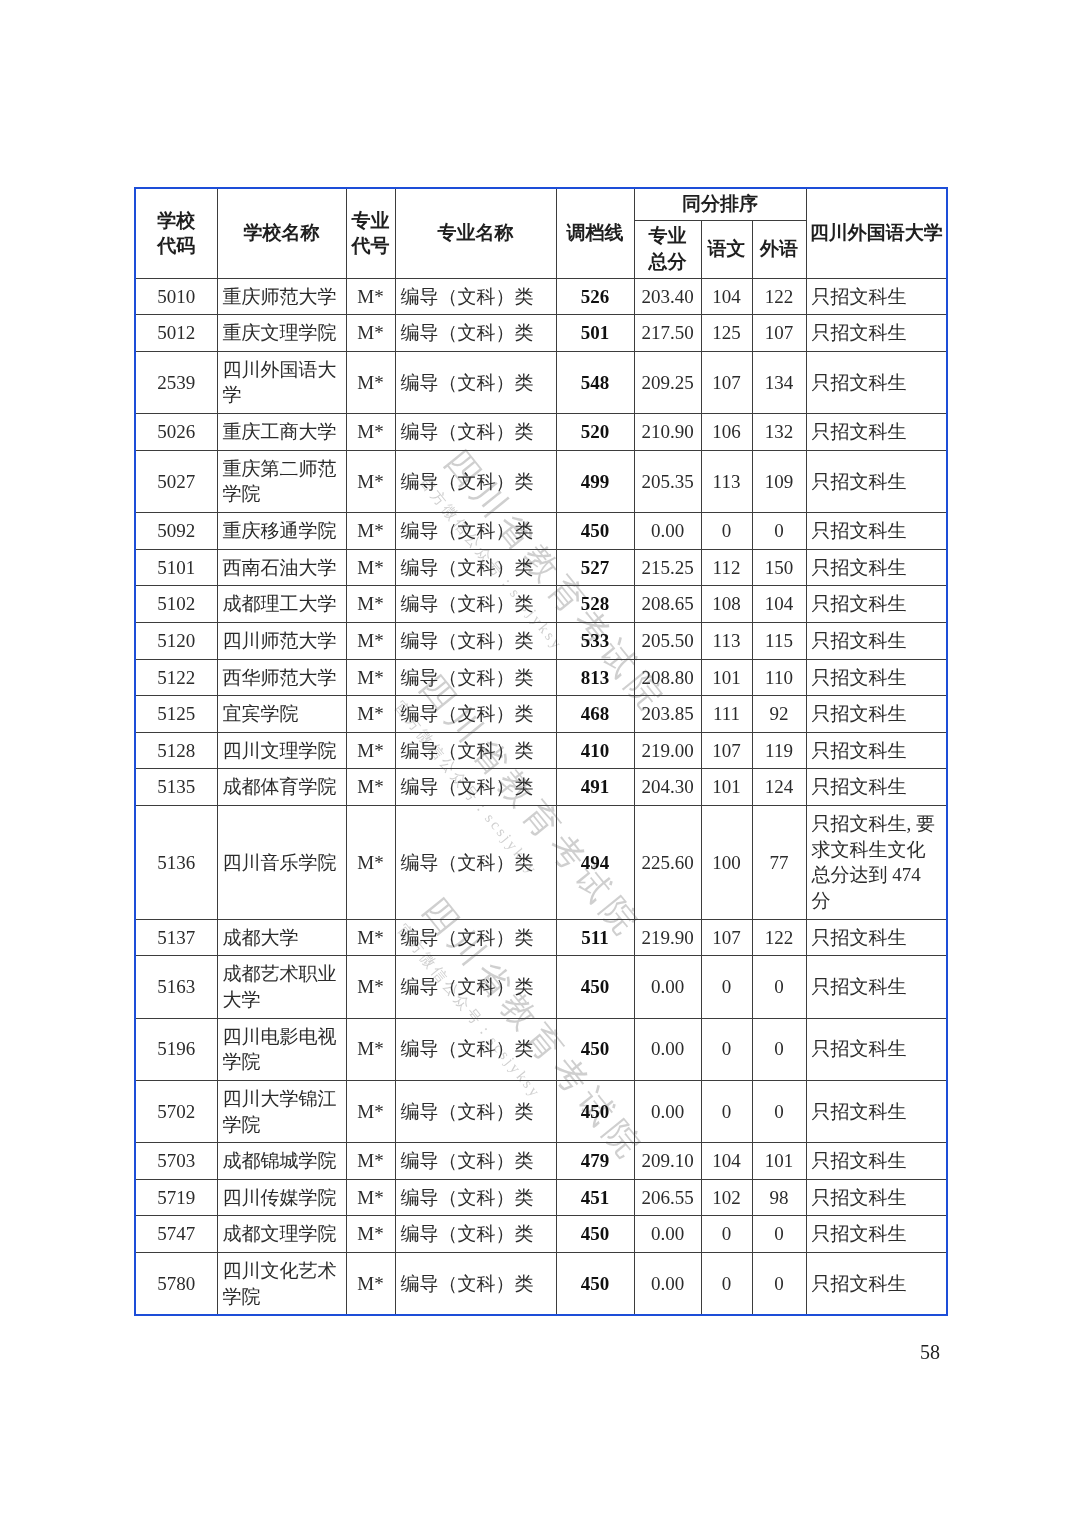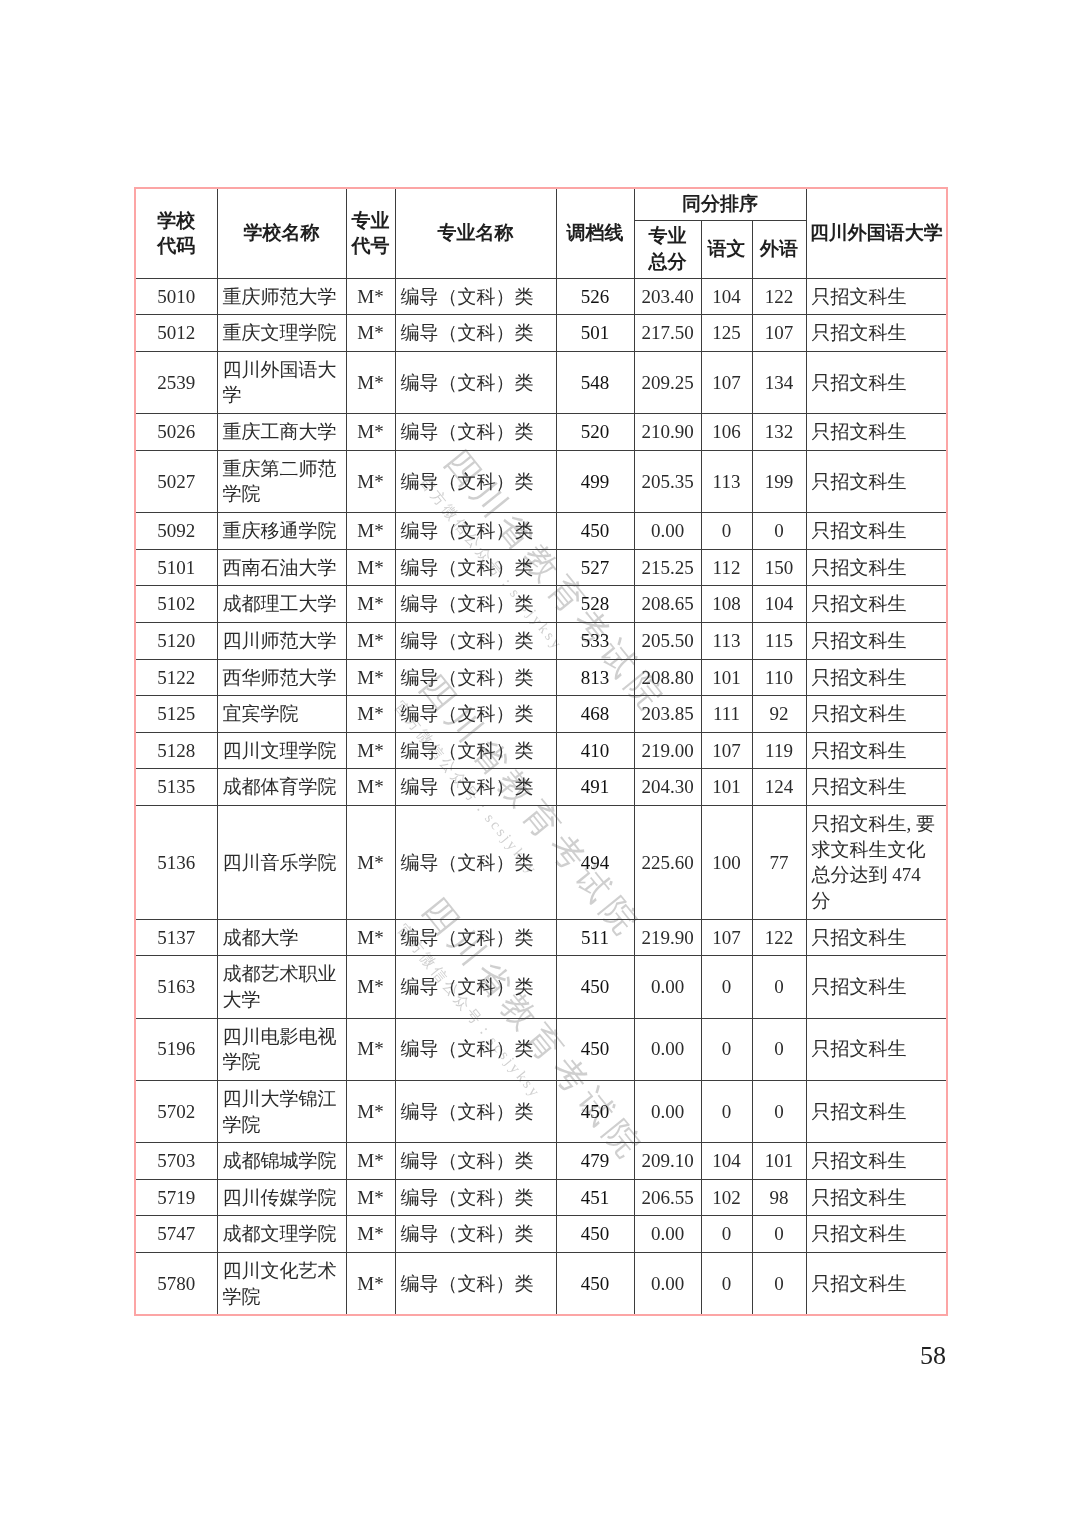--- a/index.html
+++ b/index.html
@@ -36,40 +36,40 @@
     z-index: 1;
   }
   table.score th, table.score td {
     border: 1px solid #3d3d3d;
     font-size: 19px;
     line-height: 1.35;
     padding: 5px 5px;
     vertical-align: middle;
     overflow: hidden;
   }
-  table.score { border: 2px solid #fca5a5; }
+  table.score { border: 2px solid #1d4ed8; }
   table.score thead th {
     font-weight: bold;
     text-align: center;
     color: #1f1f1f;
     padding: 2px 3px;
   }
   .pre { white-space: pre-line; }
   tr.h1 th { height: 32px; }
   tr.h2 th { height: 58px; }
   td.c { text-align: center; }
   td.l { text-align: left; padding-left: 8px; }
-  td.cutoff { font-weight: normal; color: #101010; font-size: 20px; }
+  td.cutoff { font-weight: bold; color: #101010; font-size: 20px; }
   table.score tbody td { height: 36px; }
 
   
   .page-num {
     position: absolute;
     left: 920px; top: 1341px;
-    font-size: 26px;
+    font-size: 20px;
     color: #222;
     z-index: 1;
   }
 </style>
 </head>
 <body>
 
 <div class="wm-layer">
   <div class="wm" style="left:470px; top:440px;">
     <div class="wm-big">四川省教育考试院</div>
@@ -162,21 +162,21 @@
         <td class="l">只招文科生</td>
       </tr>
       <tr>
         <td class="c">5027</td>
         <td class="l">重庆第二师范学院</td>
         <td class="c">M*</td>
         <td class="l">编导（文科）类</td>
         <td class="c cutoff">499</td>
         <td class="c">205.35</td>
         <td class="c">113</td>
-        <td class="c">199</td>
+        <td class="c">109</td>
         <td class="l">只招文科生</td>
       </tr>
       <tr>
         <td class="c">5092</td>
         <td class="l">重庆移通学院</td>
         <td class="c">M*</td>
         <td class="l">编导（文科）类</td>
         <td class="c cutoff">450</td>
         <td class="c">0.00</td>
         <td class="c">0</td>

